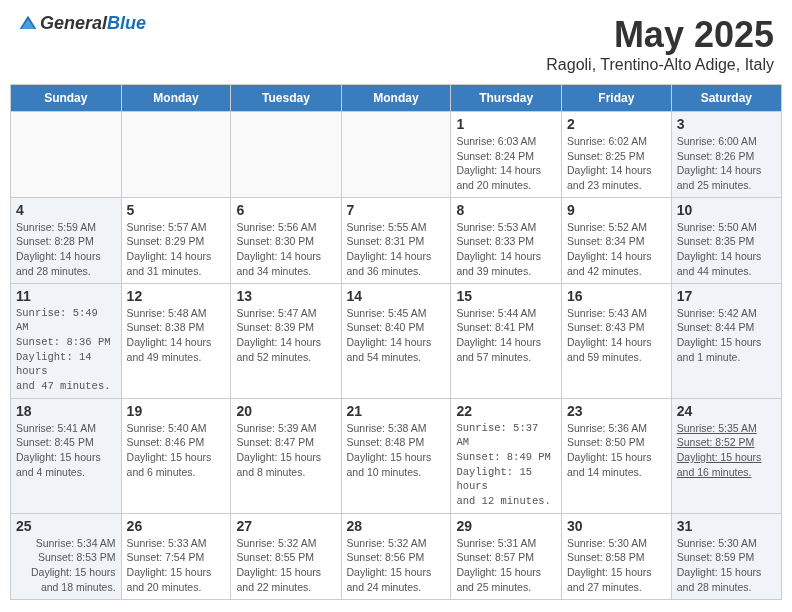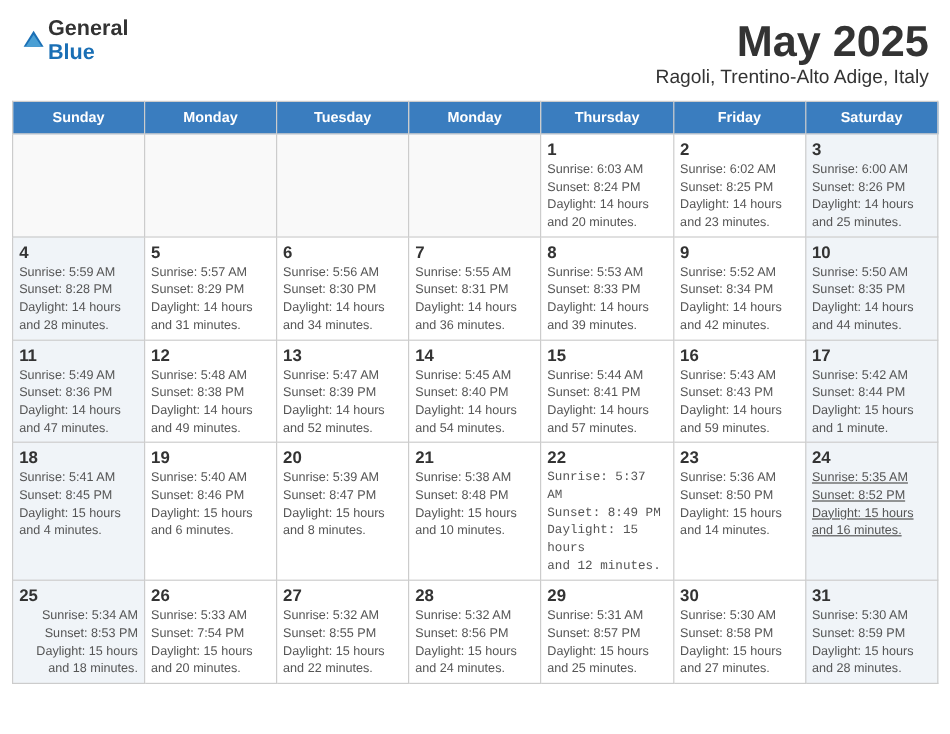--- a/index.html
+++ b/index.html
@@ -16,22 +16,23 @@
       align-items: flex-start;
       margin-bottom: 6px;
       padding: 4px 8px;
     }
     .logo {
       display: flex;
       align-items: center;
     }
     .logo-text {
       display: flex;
-      flex-direction: column;
+      flex-direction: row;
       line-height: 1.1;
+      font-style: italic;
     }
     .logo-general {
       font-size: 18px;
       font-weight: bold;
       color: #333;
     }
     .logo-blue {
       font-size: 18px;
       font-weight: bold;
       color: #1a6fb5;
@@ -201,21 +202,21 @@
           <span class="day-num">10</span>
           <div class="day-detail" style="white-space: pre-line;">Sunrise: 5:50 AM
 Sunset: 8:35 PM
 Daylight: 14 hours
 and 44 minutes.</div>
         </td>
       </tr>
       <tr>
         <td class="weekend">
           <span class="day-num">11</span>
-          <div class="day-detail" style="white-space: pre-line;">Sunrise: 5:49 AM
+          <div class="day-detail" style="white-space: pre-line; font-family: Liberation Mono, monospace;">Sunrise: 5:49 AM
 Sunset: 8:36 PM
 Daylight: 14 hours
 and 47 minutes.</div>
         </td>
         <td>
           <span class="day-num">12</span>
           <div class="day-detail" style="white-space: pre-line;">Sunrise: 5:48 AM
 Sunset: 8:38 PM
 Daylight: 14 hours
 and 49 minutes.</div>

